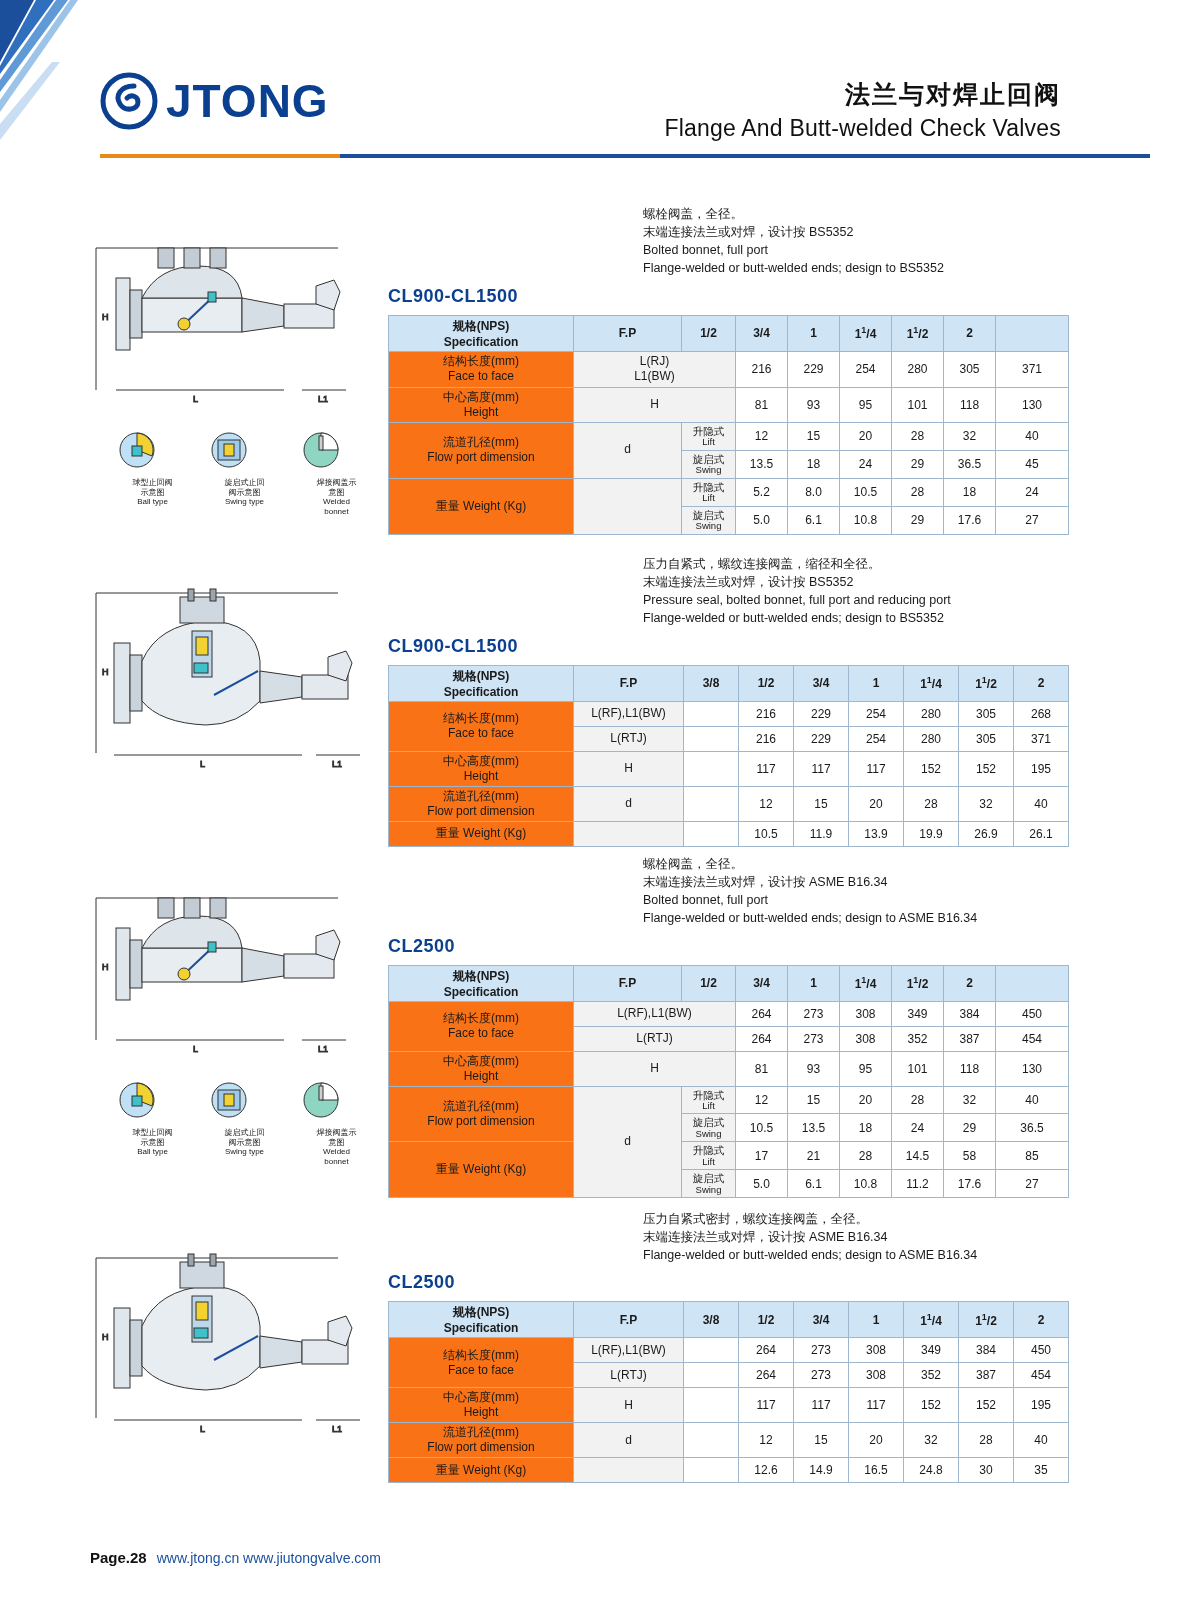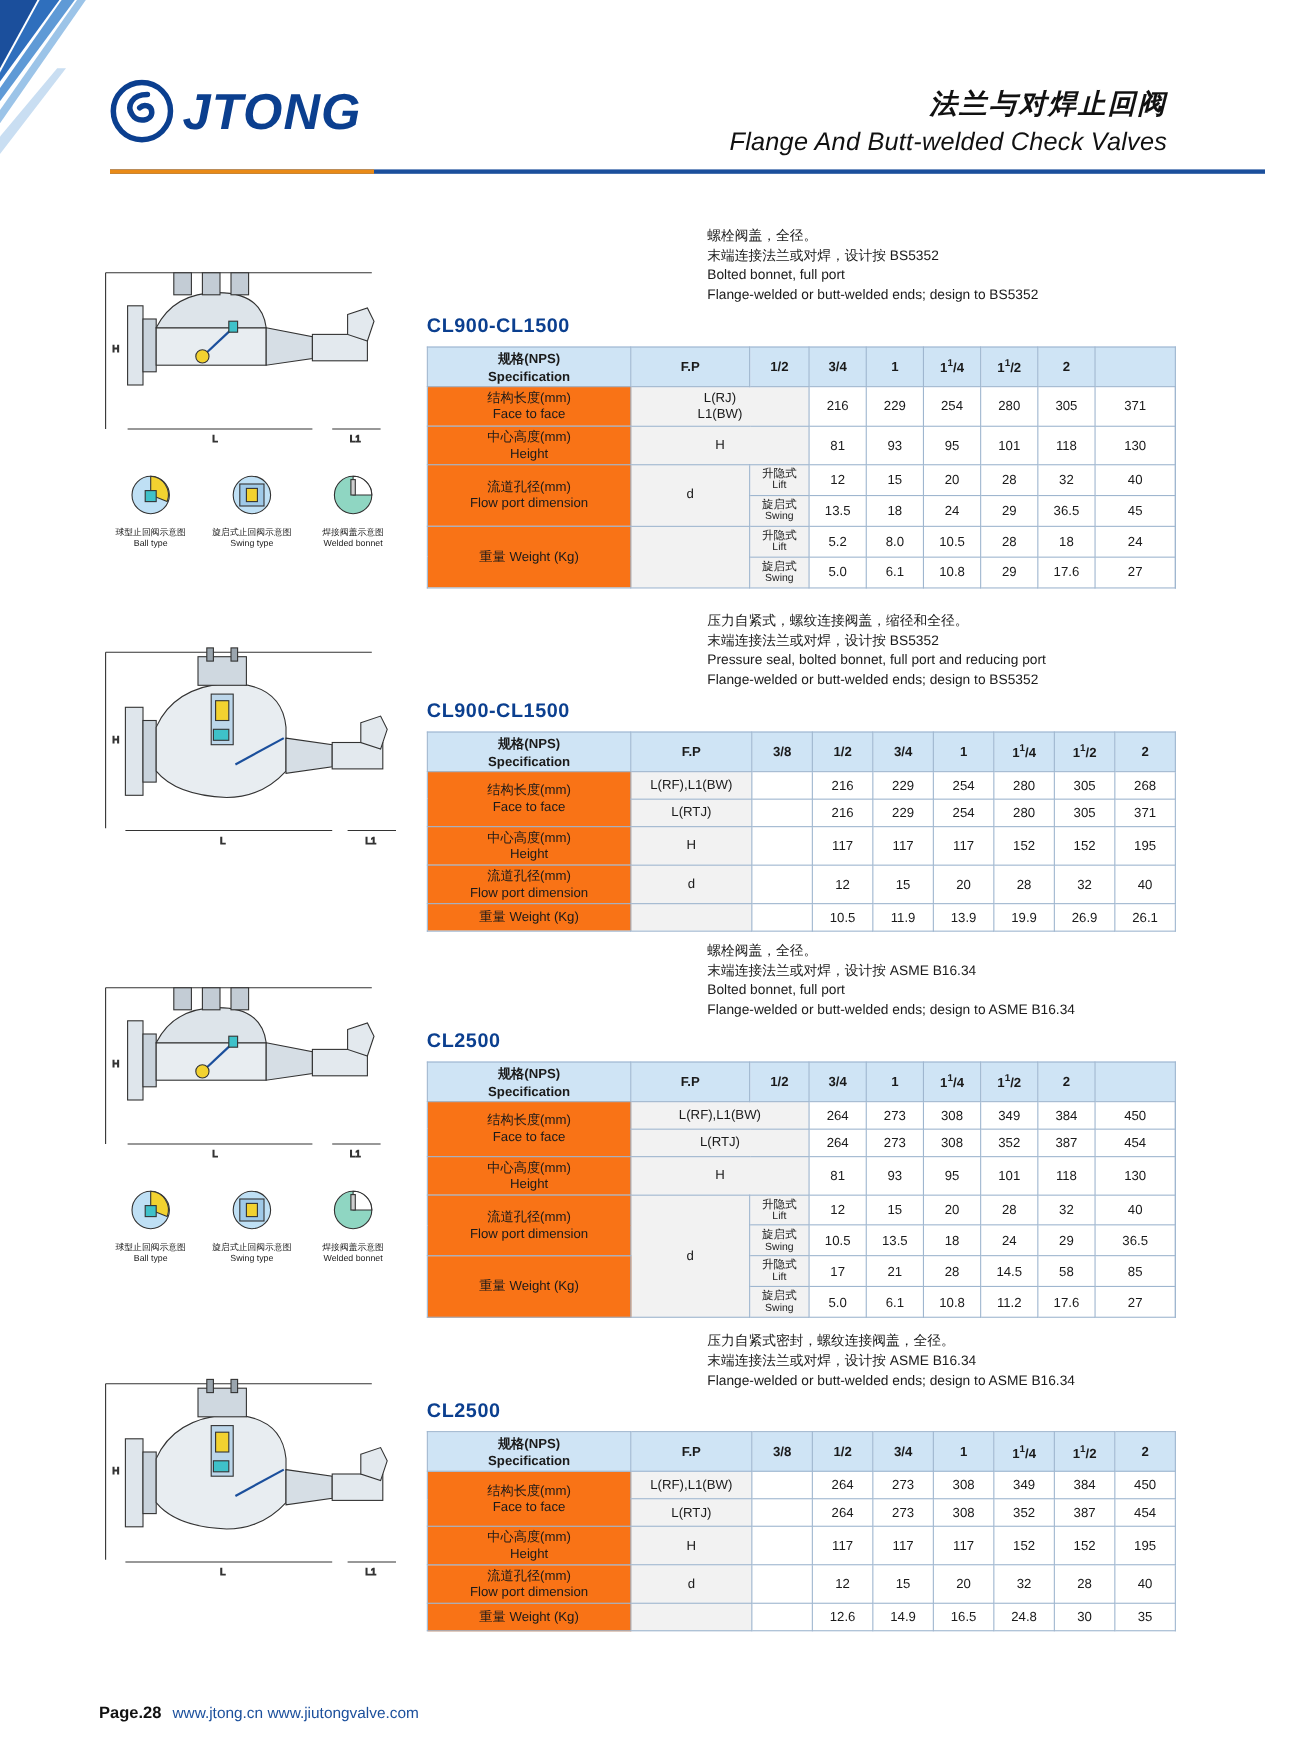--- a/index.html
+++ b/index.html
@@ -7,21 +7,21 @@
   body {
     width: 1179px; height: 1600px;
     font-family: "Liberation Sans", sans-serif;
     background: #ffffff;
     color: #1a1a1a;
     position: relative;
     overflow: hidden;
   }
 
   
-  .header { position: relative; height: 172px; font-style: italic; }
+  .header { position: relative; height: 172px; }
   .header-stripes {
     position: absolute; left: 0; top: 0; width: 90px; height: 172px;
     overflow: hidden;
   }
   .header-stripes svg { display:block; }
 
   .logo-wrap {
     position: absolute; left: 100px; top: 72px;
     display: flex; align-items: center; gap: 8px;
   }
@@ -95,21 +95,21 @@
   .cell-sub .en { display:block; font-size: 9.5px; }
   td.val { background: #ffffff; height: 25px; }
   td.blank { background: #ffffff; }
 
   
   .drawing { position: absolute; }
   .legend {
     position: absolute; display: flex; gap: 14px;
   }
   .legend-item { width: 78px; text-align: center; }
-  .legend-cap { font-size: 8px; line-height: 1.2; margin-top: 2px; }
+  .legend-cap { font-size: 8px; line-height: 1.2; margin-top: 2px; margin-left: 31px; }
   .legend-cap .cn { display:block; }
   .legend-cap .en { display:block; }
 
   
   .footer {
     position: absolute; left: 90px; bottom: 34px;
     display: flex; align-items: baseline; gap: 10px;
   }
   .footer-page { font-size: 15px; font-weight: bold; color: #111; }
   .footer-links { font-size: 14px; color: #1b4f9c; }

